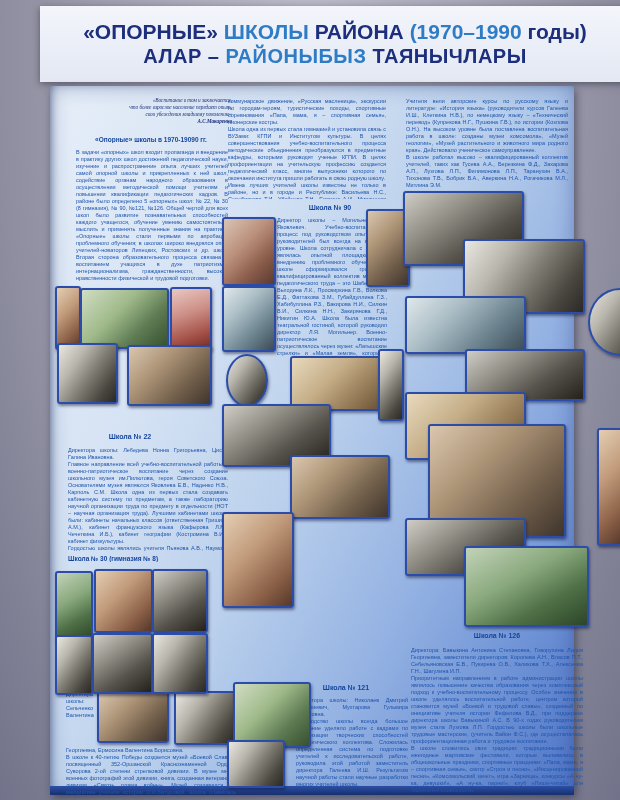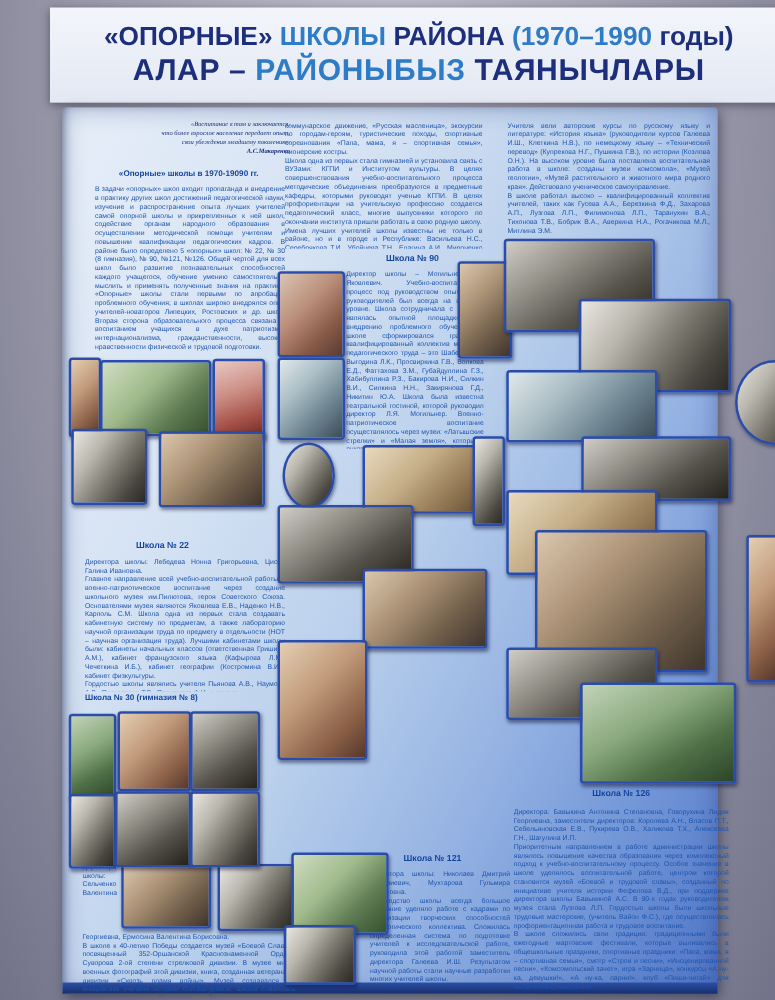--- a/index.html
+++ b/index.html
@@ -6,21 +6,21 @@
   .poster{position:relative;width:620px;height:800px;overflow:hidden;
     font-family:"Liberation Sans",sans-serif;
     background:radial-gradient(ellipse at 50% 8%,#bdbcca 0%,#a7a6b6 38%,#8e8ea0 70%,#72728a 100%);}
   
   .title-box{position:absolute;left:40px;top:6px;width:590px;height:76px;
     background:linear-gradient(#f3f5fb,#e3e8f3);
     box-shadow:0 2px 7px rgba(25,25,45,.5);
     display:flex;flex-direction:column;align-items:center;justify-content:center;gap:3px;}
   .t-line{font-weight:700;white-space:nowrap;line-height:1.05;}
   .t1{font-size:21px;}
-  .t2{font-size:24px;letter-spacing:.5px;}
+  .t2{font-size:20px;letter-spacing:.5px;}
   .td{color:var(--title_dark,#1d2f7c);}
   .tb{color:var(--title_blue,#2e7cc5);}
   
   .board{position:absolute;left:50px;top:86px;width:524px;height:709px;border-radius:3px;
     background:linear-gradient(118deg,#e6eef8 0%,#d6e3f4 28%,#bad0ec 50%,#93b1e2 70%,#6e92d5 86%,#4f74c5 100%);
     box-shadow:inset 0 0 20px rgba(25,45,115,.35),inset 4px 0 8px -4px rgba(10,20,60,.55),2px 3px 9px rgba(35,35,55,.55);}
   .board::after{content:"";position:absolute;left:0;right:0;bottom:0;height:9px;
     background:linear-gradient(var(--board_bottom,#2c4fa6),#16306e);}
   
   .tblock{position:absolute;color:var(--body_text,#1e55ad);font-size:5.5px;line-height:1.27;

